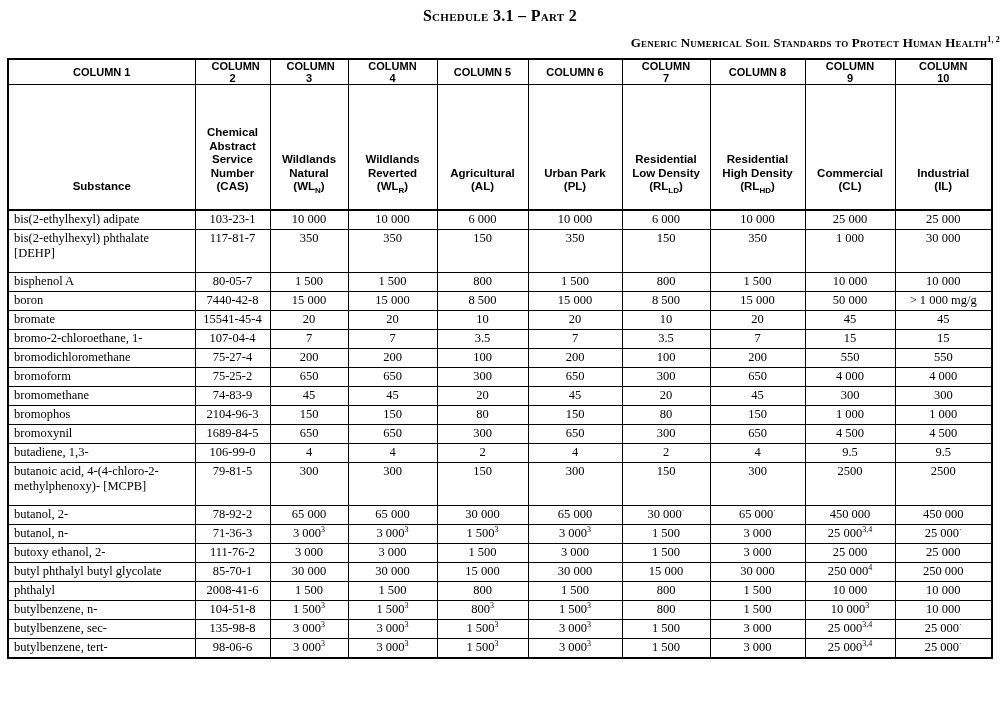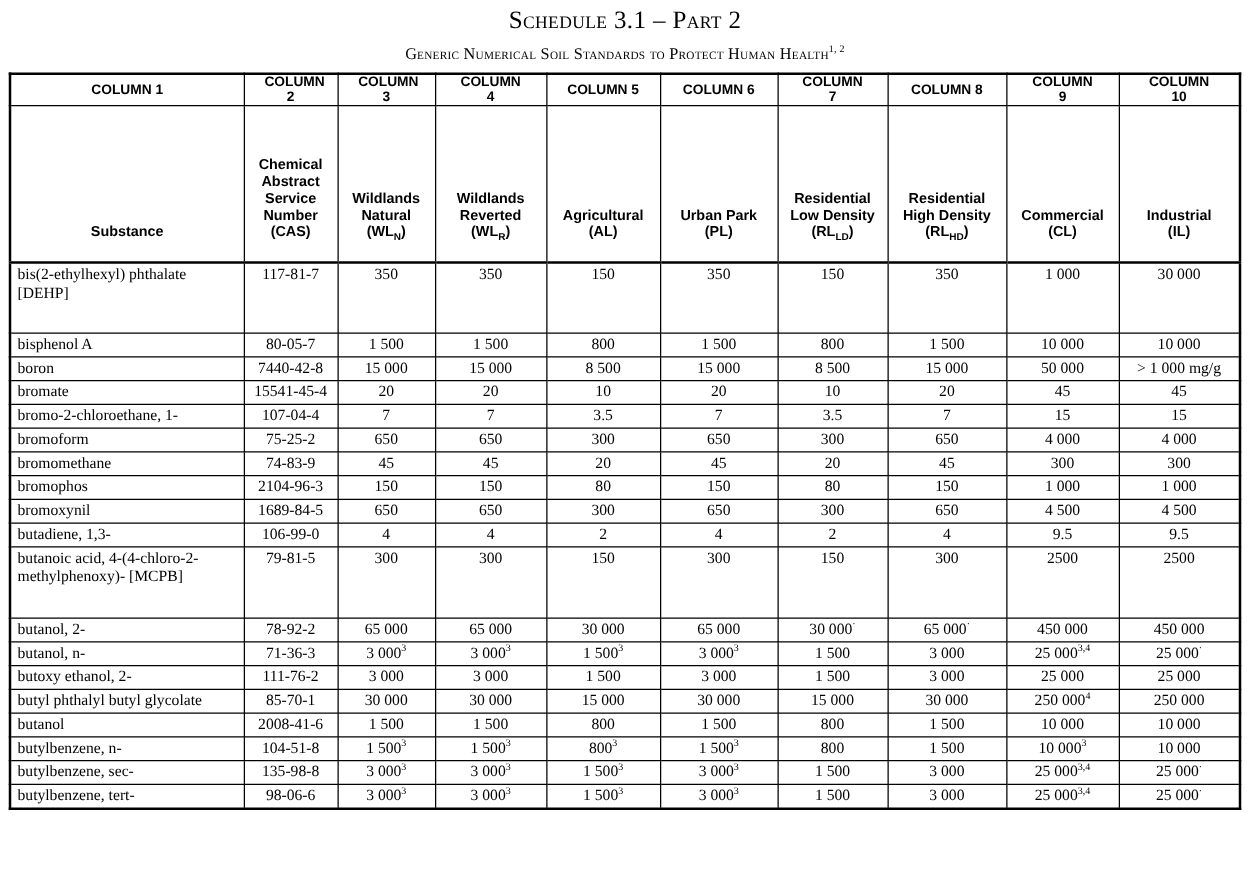--- a/index.html
+++ b/index.html
@@ -4,27 +4,27 @@
 <style>
   * { box-sizing: border-box; }
   html, body { margin: 0; padding: 0; }
   body {
     width: 1000px; height: 702px;
     background: #ffffff; color: #000000;
     font-family: "Liberation Serif", serif;
     overflow: hidden;
   }
   .title {
-    text-align: center; font-weight: normal;
+    text-align: center; font-weight: bold;
     font-variant: small-caps;
-    font-size: 20px; line-height: 18px;
+    font-size: 16px; line-height: 18px;
     margin-top: 7px; letter-spacing: 0.3px;
   }
   .subtitle {
-    text-align: center; font-weight: normal;
+    text-align: right; font-weight: bold;
     font-variant: small-caps;
     font-size: 13px; line-height: 15px;
     margin-top: 10px; letter-spacing: 0.2px;
   }
   sup { font-size: 8px; line-height: 0; vertical-align: super; }
   sub { font-size: 8px; line-height: 0; vertical-align: sub; }
   table {
     border-collapse: collapse;
     table-layout: fixed;
     width: 984px;
@@ -50,21 +50,21 @@
   tbody td {
     font-size: 12.5px; line-height: 15px;
     text-align: center; vertical-align: top;
     padding: 1px 3px 2px 3px;
     height: 19px;
     white-space: nowrap;
   }
   tbody td.substance {
     text-align: left; padding-left: 5px; white-space: normal;
   }
-  tbody tr.tall td { height: 57px; }
+  tbody tr.tall td { height: 43px; }
 </style>
 </head>
 <body>
 
 <div class="title">Schedule 3.1 – Part 2</div>
 <div class="subtitle">Generic Numerical Soil Standards to Protect Human Health<sup>1, 2</sup></div>
 
 <table>
   <colgroup>
     <col style="width:187px">
@@ -98,20 +98,32 @@
         <th>Wildlands<br>Reverted<br>(WL<sub>R</sub>)</th>
         <th>Agricultural<br>(AL)</th>
         <th>Urban Park<br>(PL)</th>
         <th>Residential<br>Low Density<br>(RL<sub>LD</sub>)</th>
         <th>Residential<br>High Density<br>(RL<sub>HD</sub>)</th>
         <th>Commercial<br>(CL)</th>
         <th>Industrial<br>(IL)</th>
       </tr>
   </thead>
   <tbody id="table-body">
+      <tr>
+        <td class="substance">bis(2-ethylhexyl) adipate</td>
+        <td>103-23-1</td>
+        <td>10 000</td>
+        <td>10 000</td>
+        <td>6 000</td>
+        <td>10 000</td>
+        <td>6 000</td>
+        <td>10 000</td>
+        <td>25 000</td>
+        <td>25 000</td>
+      </tr>
       <tr class="tall">
         <td class="substance">bis(2-ethylhexyl) phthalate<br>[DEHP]</td>
         <td>117-81-7</td>
         <td>350</td>
         <td>350</td>
         <td>150</td>
         <td>350</td>
         <td>150</td>
         <td>350</td>
         <td>1 000</td>
@@ -159,20 +171,32 @@
         <td>7</td>
         <td>7</td>
         <td>3.5</td>
         <td>7</td>
         <td>3.5</td>
         <td>7</td>
         <td>15</td>
         <td>15</td>
       </tr>
       <tr>
+        <td class="substance">bromodichloromethane</td>
+        <td>75-27-4</td>
+        <td>200</td>
+        <td>200</td>
+        <td>100</td>
+        <td>200</td>
+        <td>100</td>
+        <td>200</td>
+        <td>550</td>
+        <td>550</td>
+      </tr>
+      <tr>
         <td class="substance">bromoform</td>
         <td>75-25-2</td>
         <td>650</td>
         <td>650</td>
         <td>300</td>
         <td>650</td>
         <td>300</td>
         <td>650</td>
         <td>4 000</td>
         <td>4 000</td>
@@ -279,21 +303,21 @@
         <td>30 000</td>
         <td>30 000</td>
         <td>15 000</td>
         <td>30 000</td>
         <td>15 000</td>
         <td>30 000</td>
         <td>250 000<sup>4</sup></td>
         <td>250 000</td>
       </tr>
       <tr>
-        <td class="substance">butanol</td>
+        <td class="substance">phthalyl</td>
         <td>2008-41-6</td>
         <td>1 500</td>
         <td>1 500</td>
         <td>800</td>
         <td>1 500</td>
         <td>800</td>
         <td>1 500</td>
         <td>10 000</td>
         <td>10 000</td>
       </tr>

